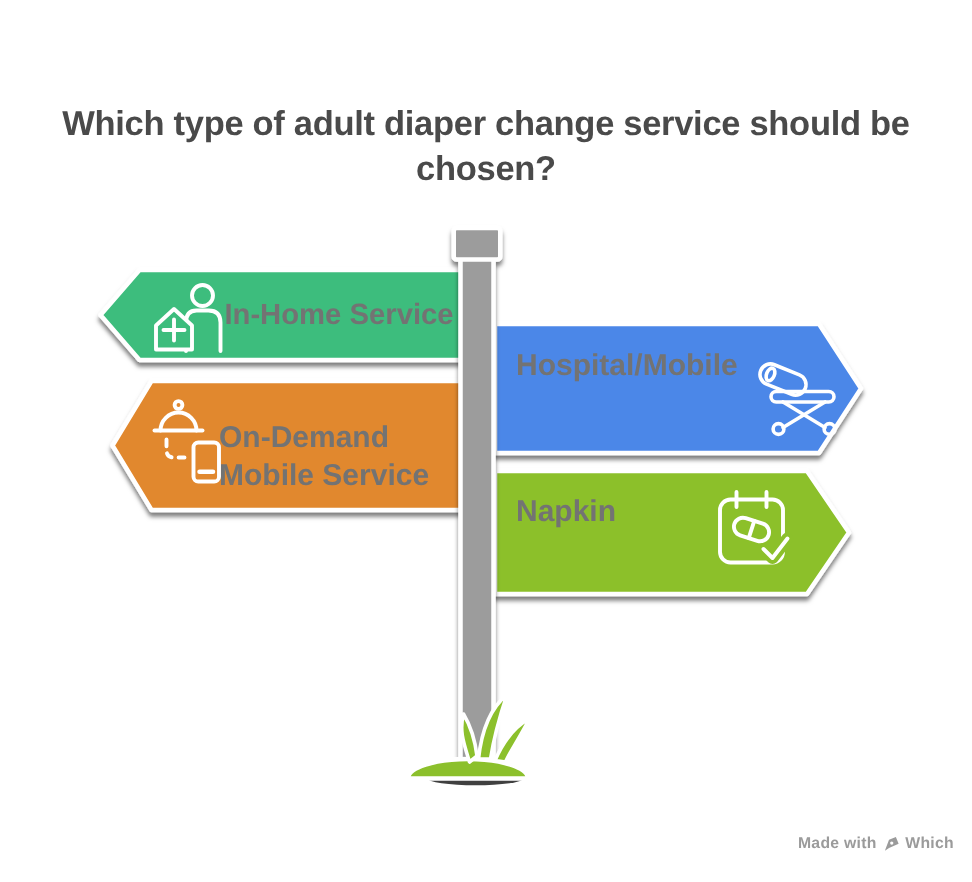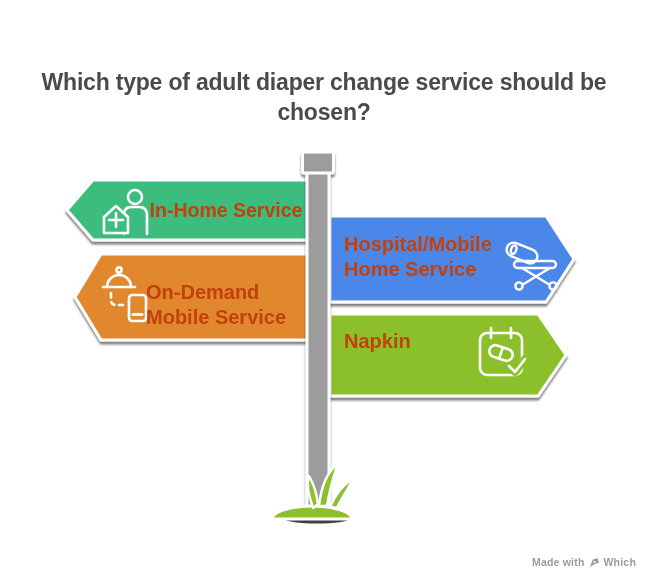--- a/index.html
+++ b/index.html
@@ -8,21 +8,21 @@
     background:#ffffff;
     font-family:"Liberation Sans", sans-serif;
   }
   .title{
     position:absolute;top:42px;left:0;width:648px;
     text-align:center;color:#4a4a4a;font-weight:bold;
     font-size:23px;line-height:30px;letter-spacing:-0.2px;margin-top:25px;
   }
   .stage{position:absolute;left:0;top:0;}
   .sign-label{
-    position:absolute;color:#c2410c;font-weight:bold;
+    position:absolute;color:#737373;font-weight:bold;
     font-size:20px;line-height:25px;white-space:nowrap;
   }
   .lbl-inhome{left:140px;top:198px;width:172px;text-align:center;font-size:19.5px;}
   .lbl-hospital{left:344px;top:232px;width:190px;text-align:left;}
   .lbl-ondemand{left:146px;top:280px;width:157px;text-align:left;}
   .lbl-subscription{left:344px;top:329px;width:170px;text-align:left;}
   .watermark{
     position:absolute;right:12px;bottom:20px;
     display:flex;align-items:center;gap:4px;
     color:#9b9b9b;font-size:10.5px;font-weight:bold;letter-spacing:0.2px;
@@ -106,21 +106,20 @@
     </g>
   </g>
 </svg>
 
 <div class="sign-label lbl-inhome">
   <div>In-Home Service</div>
 </div>
 
 <div class="sign-label lbl-hospital">
   <div>Hospital/Mobile</div>
-  <div>Home Service</div>
 </div>
 
 <div class="sign-label lbl-ondemand">
   <div>On-Demand</div>
   <div>Mobile Service</div>
 </div>
 
 <div class="sign-label lbl-subscription">
   <div>Napkin</div>
 </div>

